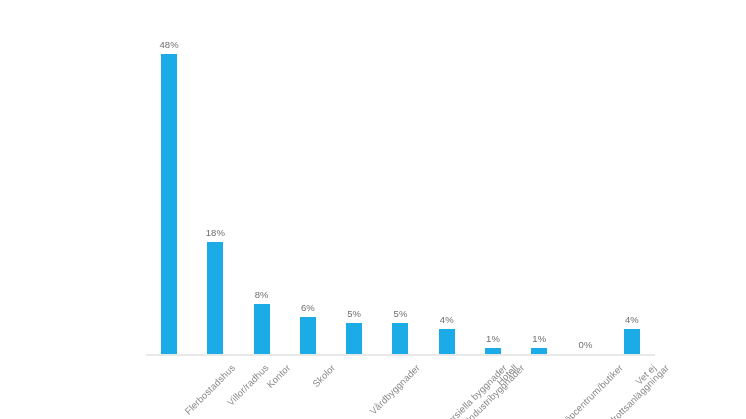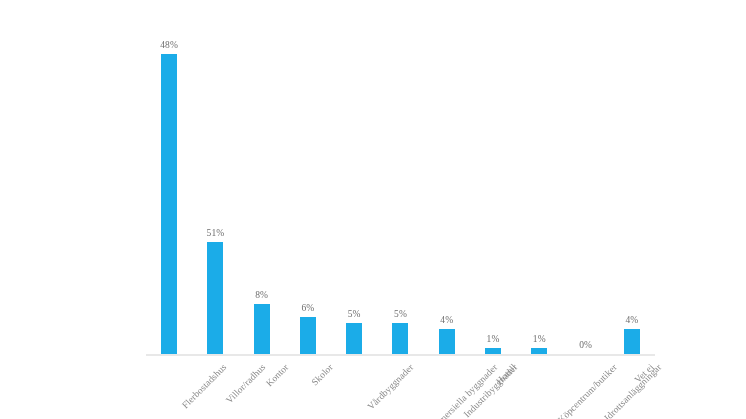--- a/index.html
+++ b/index.html
@@ -12,21 +12,20 @@
     height: 419px;
     overflow: hidden;
     font-family: "Liberation Sans", sans-serif;
   }
 
   #chart-root {
     position: relative;
     width: 746px;
     height: 419px;
     background: #ffffff;
-    font-family: Liberation Serif, serif;
   }
 
   
   .y-axis {
     position: absolute;
     left: 0;
     top: 0;
     width: 146px;
     height: 419px;
   }
@@ -109,21 +108,21 @@
 
   <div class="y-axis"></div>
 
   <div class="plot-area">
       <div class="bar-slot" style="left: 0px;">
         <div class="bar" style="height: 299.52px; background: rgb(27, 172, 232);"></div>
         <div class="bar-value" style="color: rgb(110, 110, 110); bottom: 303.52px;">48%</div>
       </div>
       <div class="bar-slot" style="left: 46.2727px;">
         <div class="bar" style="height: 112.32px; background: rgb(27, 172, 232);"></div>
-        <div class="bar-value" style="color: rgb(110, 110, 110); bottom: 116.32px;">51%</div>
+        <div class="bar-value" style="color: rgb(110, 110, 110); bottom: 116.32px;">18%</div>
       </div>
       <div class="bar-slot" style="left: 92.5455px;">
         <div class="bar" style="height: 49.92px; background: rgb(27, 172, 232);"></div>
         <div class="bar-value" style="color: rgb(110, 110, 110); bottom: 53.92px;">8%</div>
       </div>
       <div class="bar-slot" style="left: 138.818px;">
         <div class="bar" style="height: 37.44px; background: rgb(27, 172, 232);"></div>
         <div class="bar-value" style="color: rgb(110, 110, 110); bottom: 41.44px;">6%</div>
       </div>
       <div class="bar-slot" style="left: 185.091px;">

